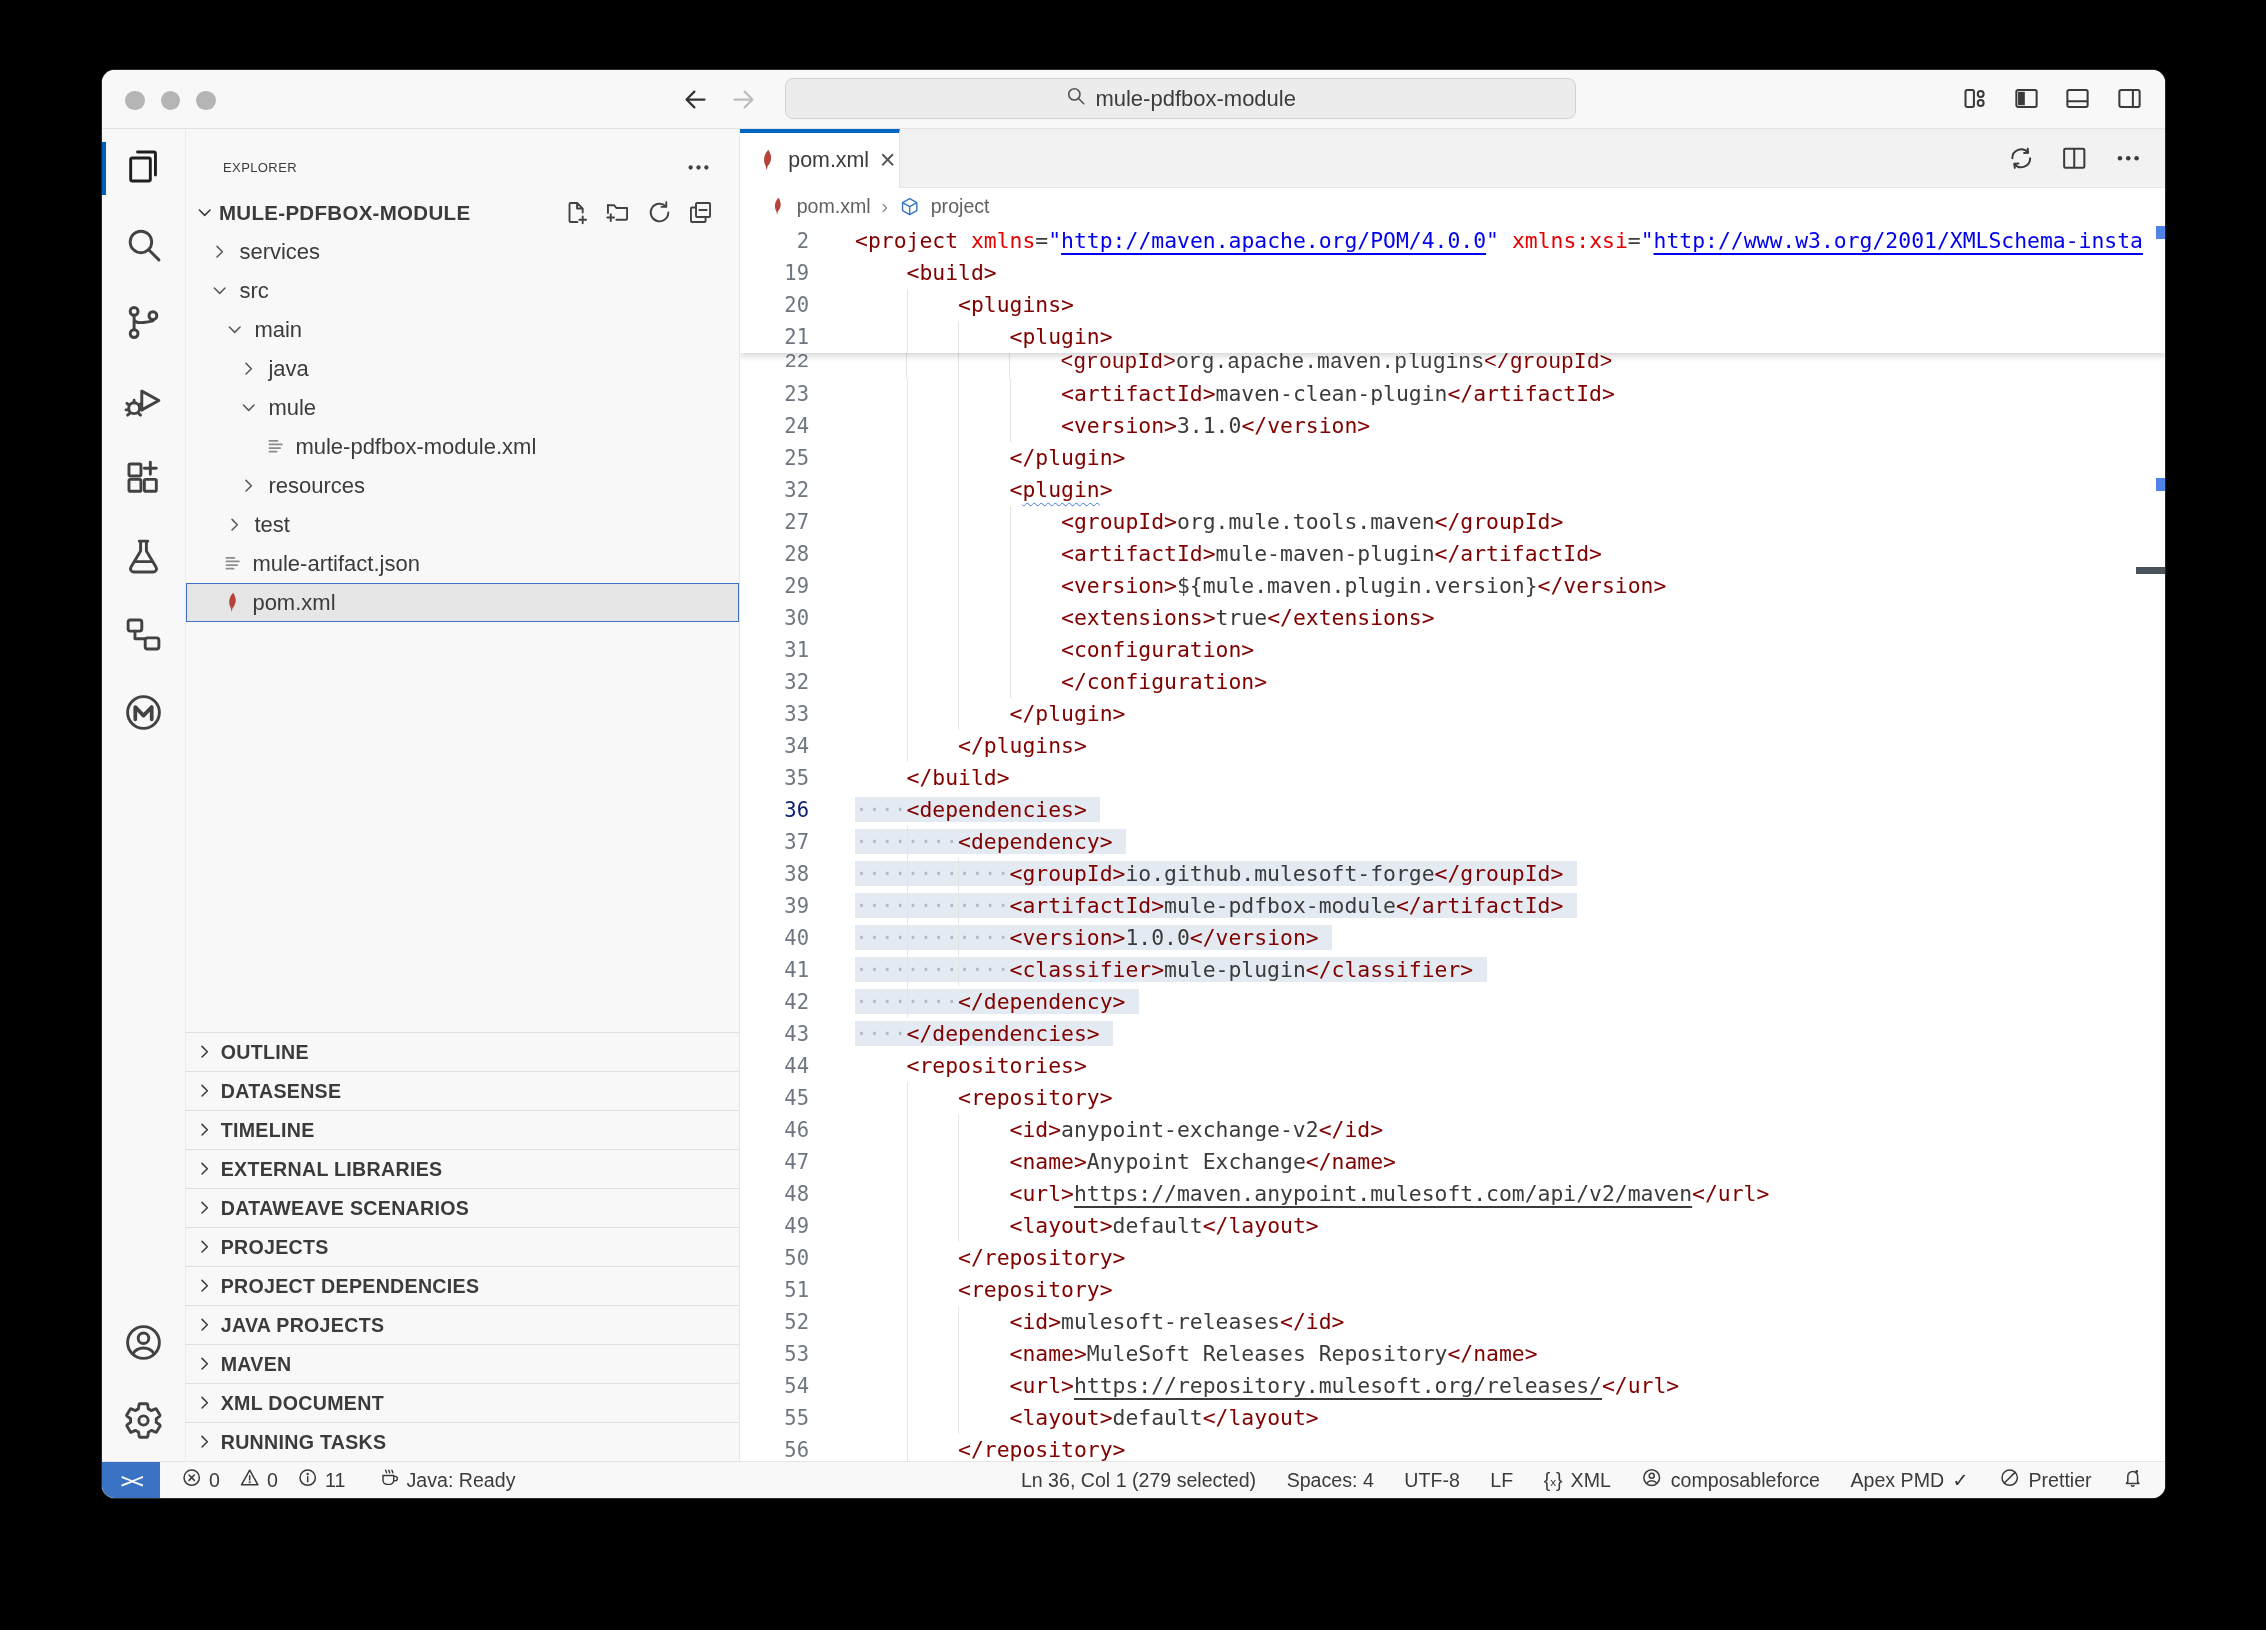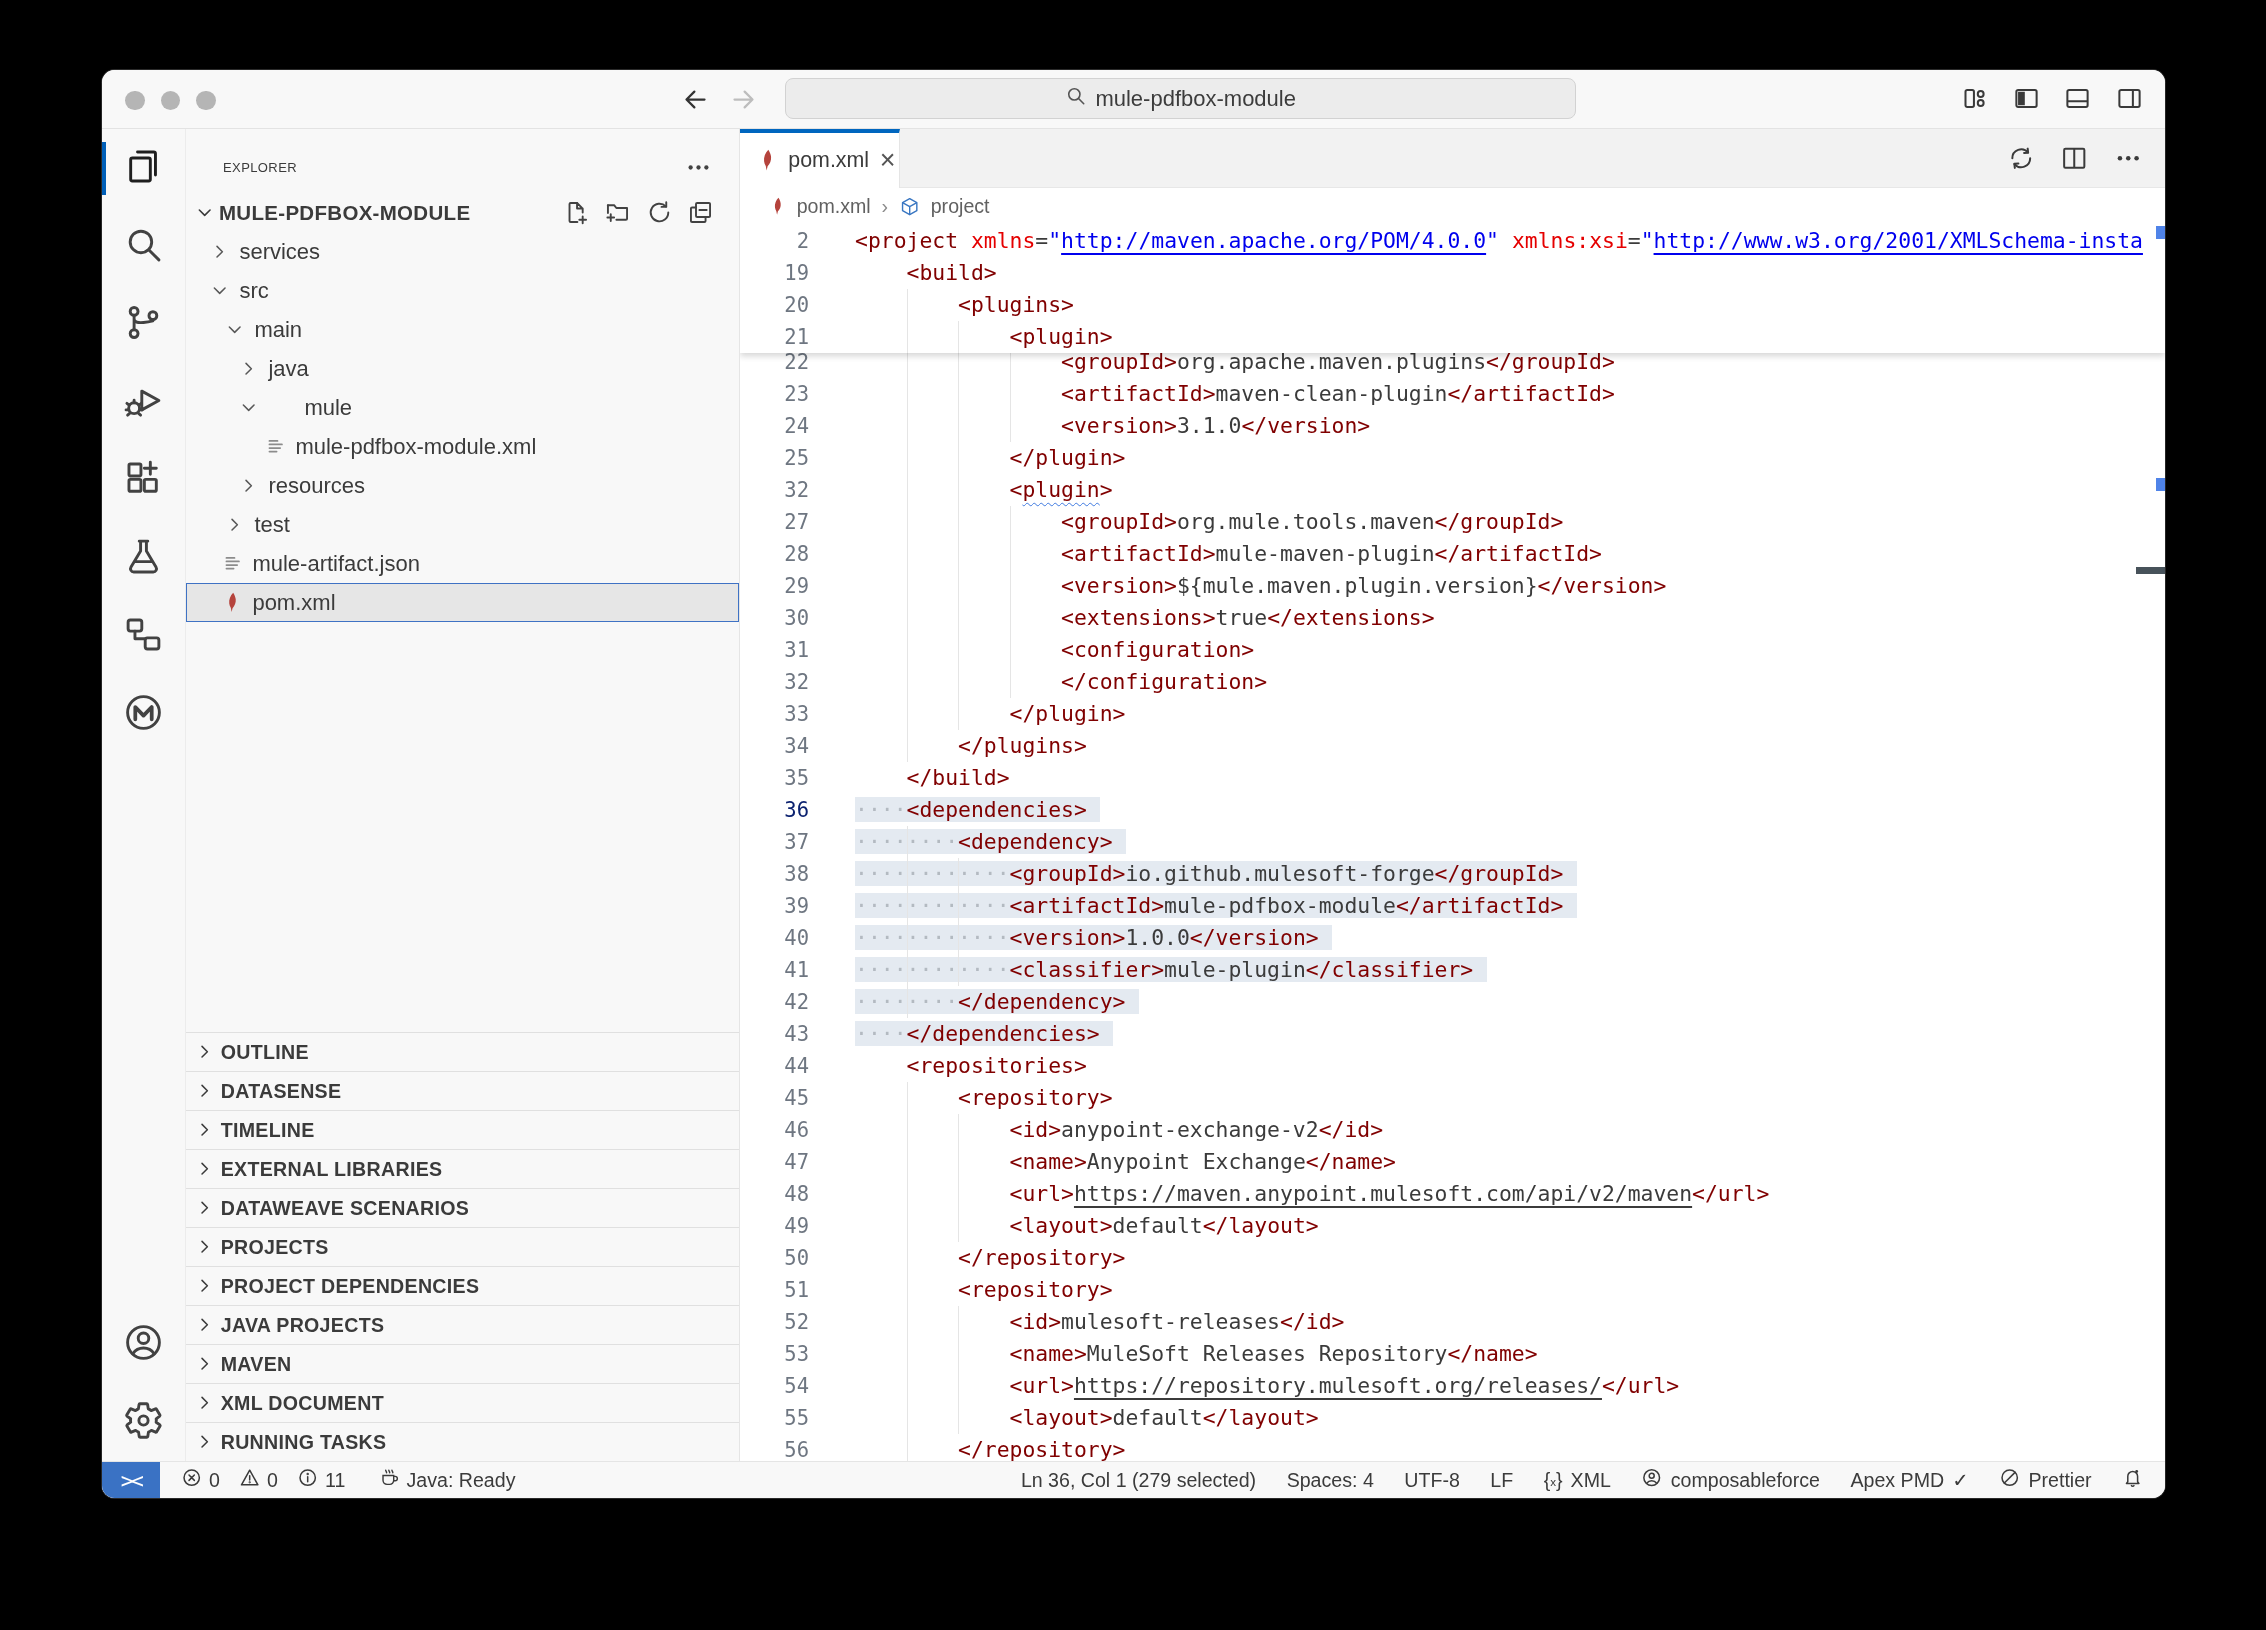--- a/index.html
+++ b/index.html
@@ -76,21 +76,21 @@
   .guide{position:absolute;top:0;bottom:0;width:0.9px;background:#e5e5e5;}
   .tok-tg{color:#800000;}
   .tok-at{color:#e50000;}
   .tok-tx{color:#3b3b3b;}
   .tok-st{color:#0000ee;}
   .tok-lk{color:#0000ee;text-decoration:underline;text-underline-offset:4.5px;}
   .tok-ul{color:#3b3b3b;text-decoration:underline;text-underline-offset:4.5px;margin-top:24px;}
   .tok-wv{color:#800000;text-decoration:underline wavy #3f7ae0 1.3px;text-underline-offset:5.3px;}
   .selwrap{background:#e4eaf1;padding-right:13.4px;}
   .ws{color:#b3bac1;}
-  .partialwrap{height:25px;overflow:hidden;}
+  .partialwrap{height:25px;overflow:hidden;font-family:Liberation Mono, monospace;}
   .partialwrap .crow{margin-top:-7.1px;}
   
   .ovr{position:absolute;z-index:5;}
   .ovr.blue{right:0;width:9px;height:12.5px;background:#4f83e8;}
   .ovr.dark{right:0;width:29px;height:7.1px;background:#47525a;}
   
   .statusbar{height:37px;flex:0 0 37px;background:#f8f8f8;border-top:0.9px solid #e5e5e5;display:flex;align-items:center;font-size:19.6px;color:#3b3b3b;box-sizing:border-box;}
   .remote{width:58px;height:37px;background:#3a72c4;color:#fff;display:flex;align-items:center;justify-content:center;font-size:21.4px;font-family:"DejaVu Sans Mono",monospace;letter-spacing:-2.7px;flex:0 0 58px;}
   .sb-left{display:flex;align-items:center;gap:9px;margin-left:16px;}
   .sitem{display:flex;align-items:center;gap:6.2px;padding:0 5.3px;height:37px;}
@@ -306,21 +306,21 @@
             <span>main</span>
           </div>
           <div class="titem" style="padding-left: 51px;">
             <span class="chev">
               <svg viewBox="0 0 24 24" fill="none" stroke="currentColor" stroke-width="1.7" stroke-linecap="round" stroke-linejoin="round">
                 <path d="M9 6l6 6-6 6"></path>
               </svg>
             </span>
             <span>java</span>
           </div>
-          <div class="titem" style="padding-left: 51px; gap: 36px;">
+          <div class="titem" style="padding-left: 51px;">
             <span class="chev">
               <svg viewBox="0 0 24 24" fill="none" stroke="currentColor" stroke-width="1.7" stroke-linecap="round" stroke-linejoin="round">
                 <path d="M6 9l6 6 6-6"></path>
               </svg>
             </span>
             <span>mule</span>
           </div>
           <div class="titem" style="padding-left: 78px;">
             <span class="ficon">
               <svg viewBox="0 0 24 24" fill="none" stroke="currentColor" stroke-width="1.7" stroke-linecap="round" stroke-linejoin="round">

